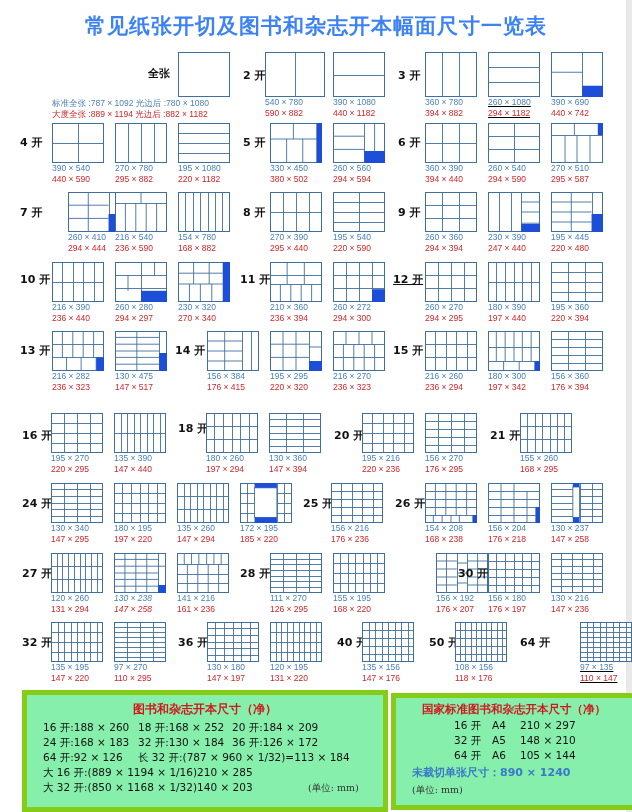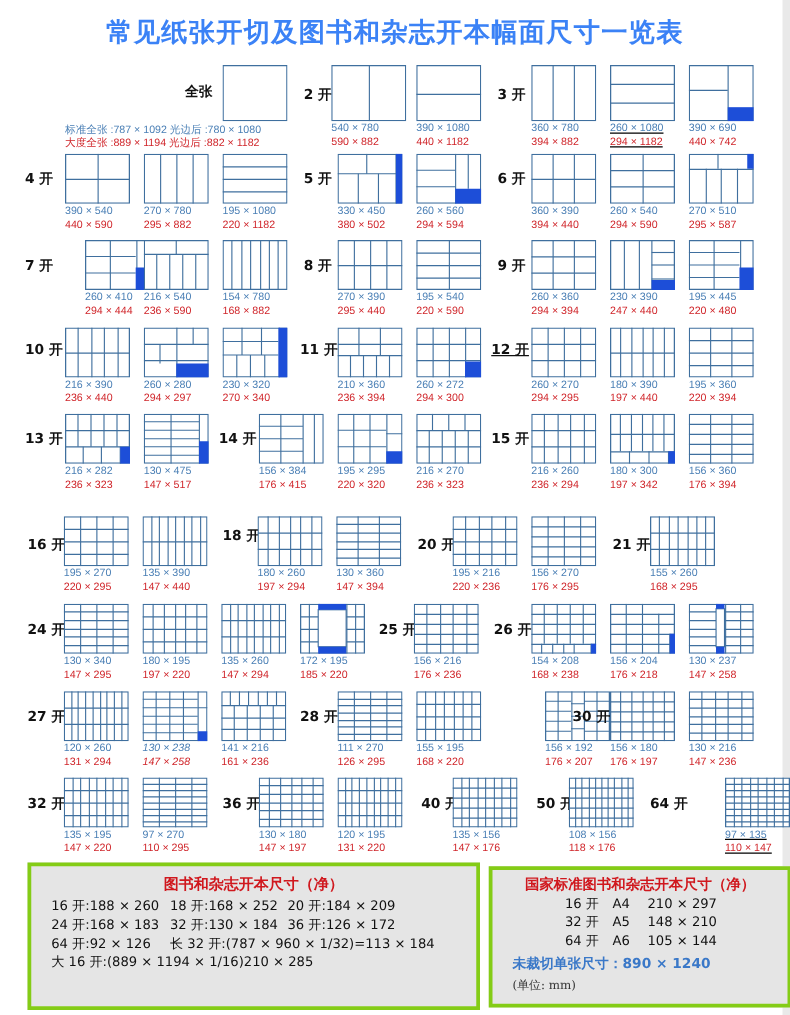--- a/index.html
+++ b/index.html
@@ -5,21 +5,21 @@
   html,body{margin:0;padding:0;background:#fff;}
   body{width:632px;height:812px;position:relative;overflow:hidden;font-family:"DejaVu Sans","Liberation Sans",sans-serif;}
   .title{position:absolute;left:0;top:12px;width:632px;text-align:center;color:#3b82f6;font-size:21px;font-weight:bold;letter-spacing:1px;font-family:"DejaVu Serif","Liberation Serif",serif;}
   .label{position:absolute;font-size:11px;font-weight:bold;color:#111;white-space:nowrap;}
   .cell{position:absolute;}
   .cell svg{display:block;}
   .dims{font-size:8.5px;line-height:11px;white-space:nowrap;font-family:"Liberation Sans","DejaVu Sans",sans-serif;}
   .blue{color:#4a7fb5;}
   .red{color:#d0262b;}
   .full-info{position:absolute;left:52px;top:98px;font-size:8.5px;line-height:11px;white-space:nowrap;font-family:"Liberation Sans","DejaVu Sans",sans-serif;}
-  .box{position:absolute;border:3px solid #84cc16;background:#e5e5e5;}
+  .box{position:absolute;border:5px solid #84cc16;background:#86efac;}
   .box-title{color:#d0181e;font-size:12px;text-align:center;font-weight:bold;}
   .box-line{font-size:10.5px;color:#111;white-space:nowrap;line-height:17px;}
   .box2-title{color:#d0181e;font-size:11.5px;text-align:center;font-weight:bold;}
   .unit{font-family:"DejaVu Serif","Liberation Serif",serif;font-size:9.5px;color:#333;}
   .uncut{color:#3a78c8;font-size:11px;font-weight:bold;}
   .rightedge{position:absolute;right:0;top:0;width:6px;height:812px;background:#e9e9e9;}
 </style>
 </head>
 <body>
 
@@ -1167,20 +1167,23 @@
     </div>
     <div class="box-line" style="margin-top:-2px">
       <span style="display:inline-block;width:95px">24 开:168 × 183</span><span style="display:inline-block;width:94px">32 开:130 × 184</span><span>36 开:126 × 172</span>
     </div>
     <div class="box-line" style="margin-top:-2px">
       <span style="display:inline-block;width:95px">64 开:92 × 126</span><span>长 32 开:(787 × 960 × 1/32)=113 × 184</span>
     </div>
     <div class="box-line" style="margin-top:-2px">
       <span>大 16 开:(889 × 1194 × 1/16)210 × 285</span>
     </div>
+    <div class="box-line" style="margin-top:-2px">
+      <span style="display:inline-block;width:265px">大 32 开:(850 × 1168 × 1/32)140 × 203</span><span class="unit">(单位: mm)</span>
+    </div>
   </div>
 </div>
 
 <div class="box" style="left:391px;top:693px;width:236px;height:107px;">
   <div class="box2-title" style="margin-top:4px;">国家标准图书和杂志开本尺寸（净）</div>
   <div style="padding-left:58px;margin-top:1px;">
     <div class="box-line" style="line-height:15px"><span style="display:inline-block;width:38px">16 开</span><span style="display:inline-block;width:28px">A4</span><span>210 × 297</span></div>
     <div class="box-line" style="line-height:15px"><span style="display:inline-block;width:38px">32 开</span><span style="display:inline-block;width:28px">A5</span><span>148 × 210</span></div>
     <div class="box-line" style="line-height:15px"><span style="display:inline-block;width:38px">64 开</span><span style="display:inline-block;width:28px">A6</span><span>105 × 144</span></div>
   </div>

